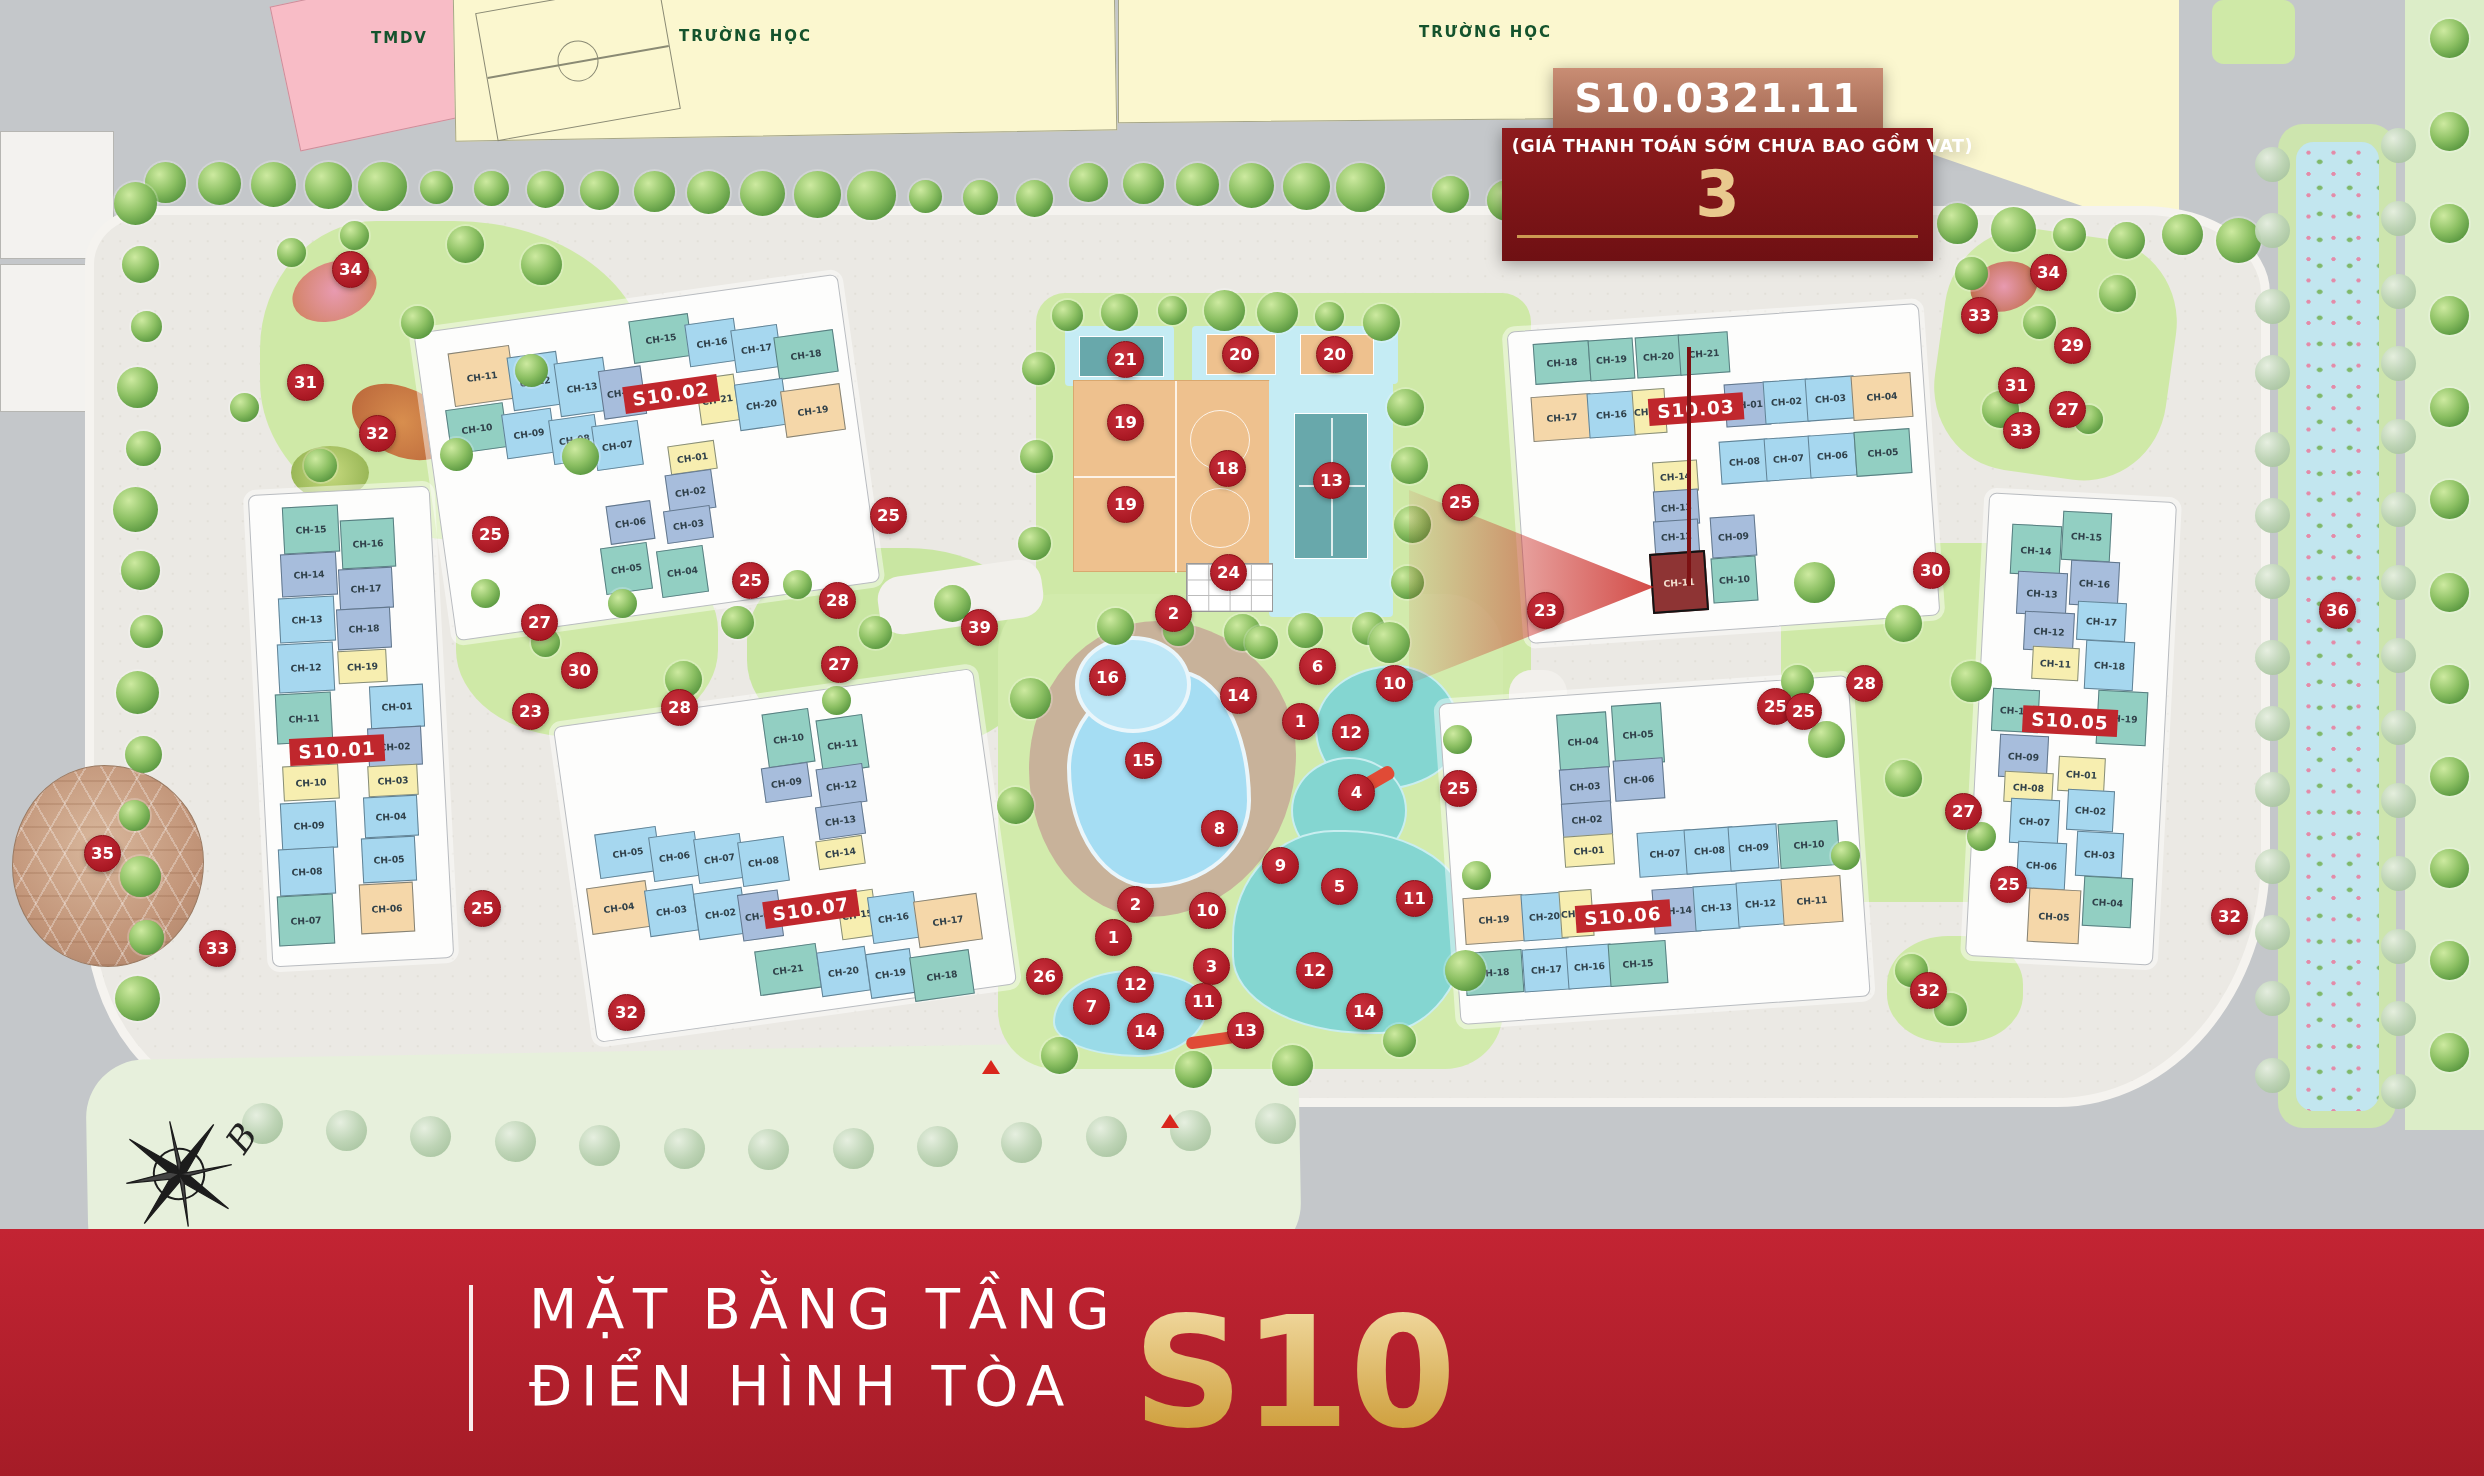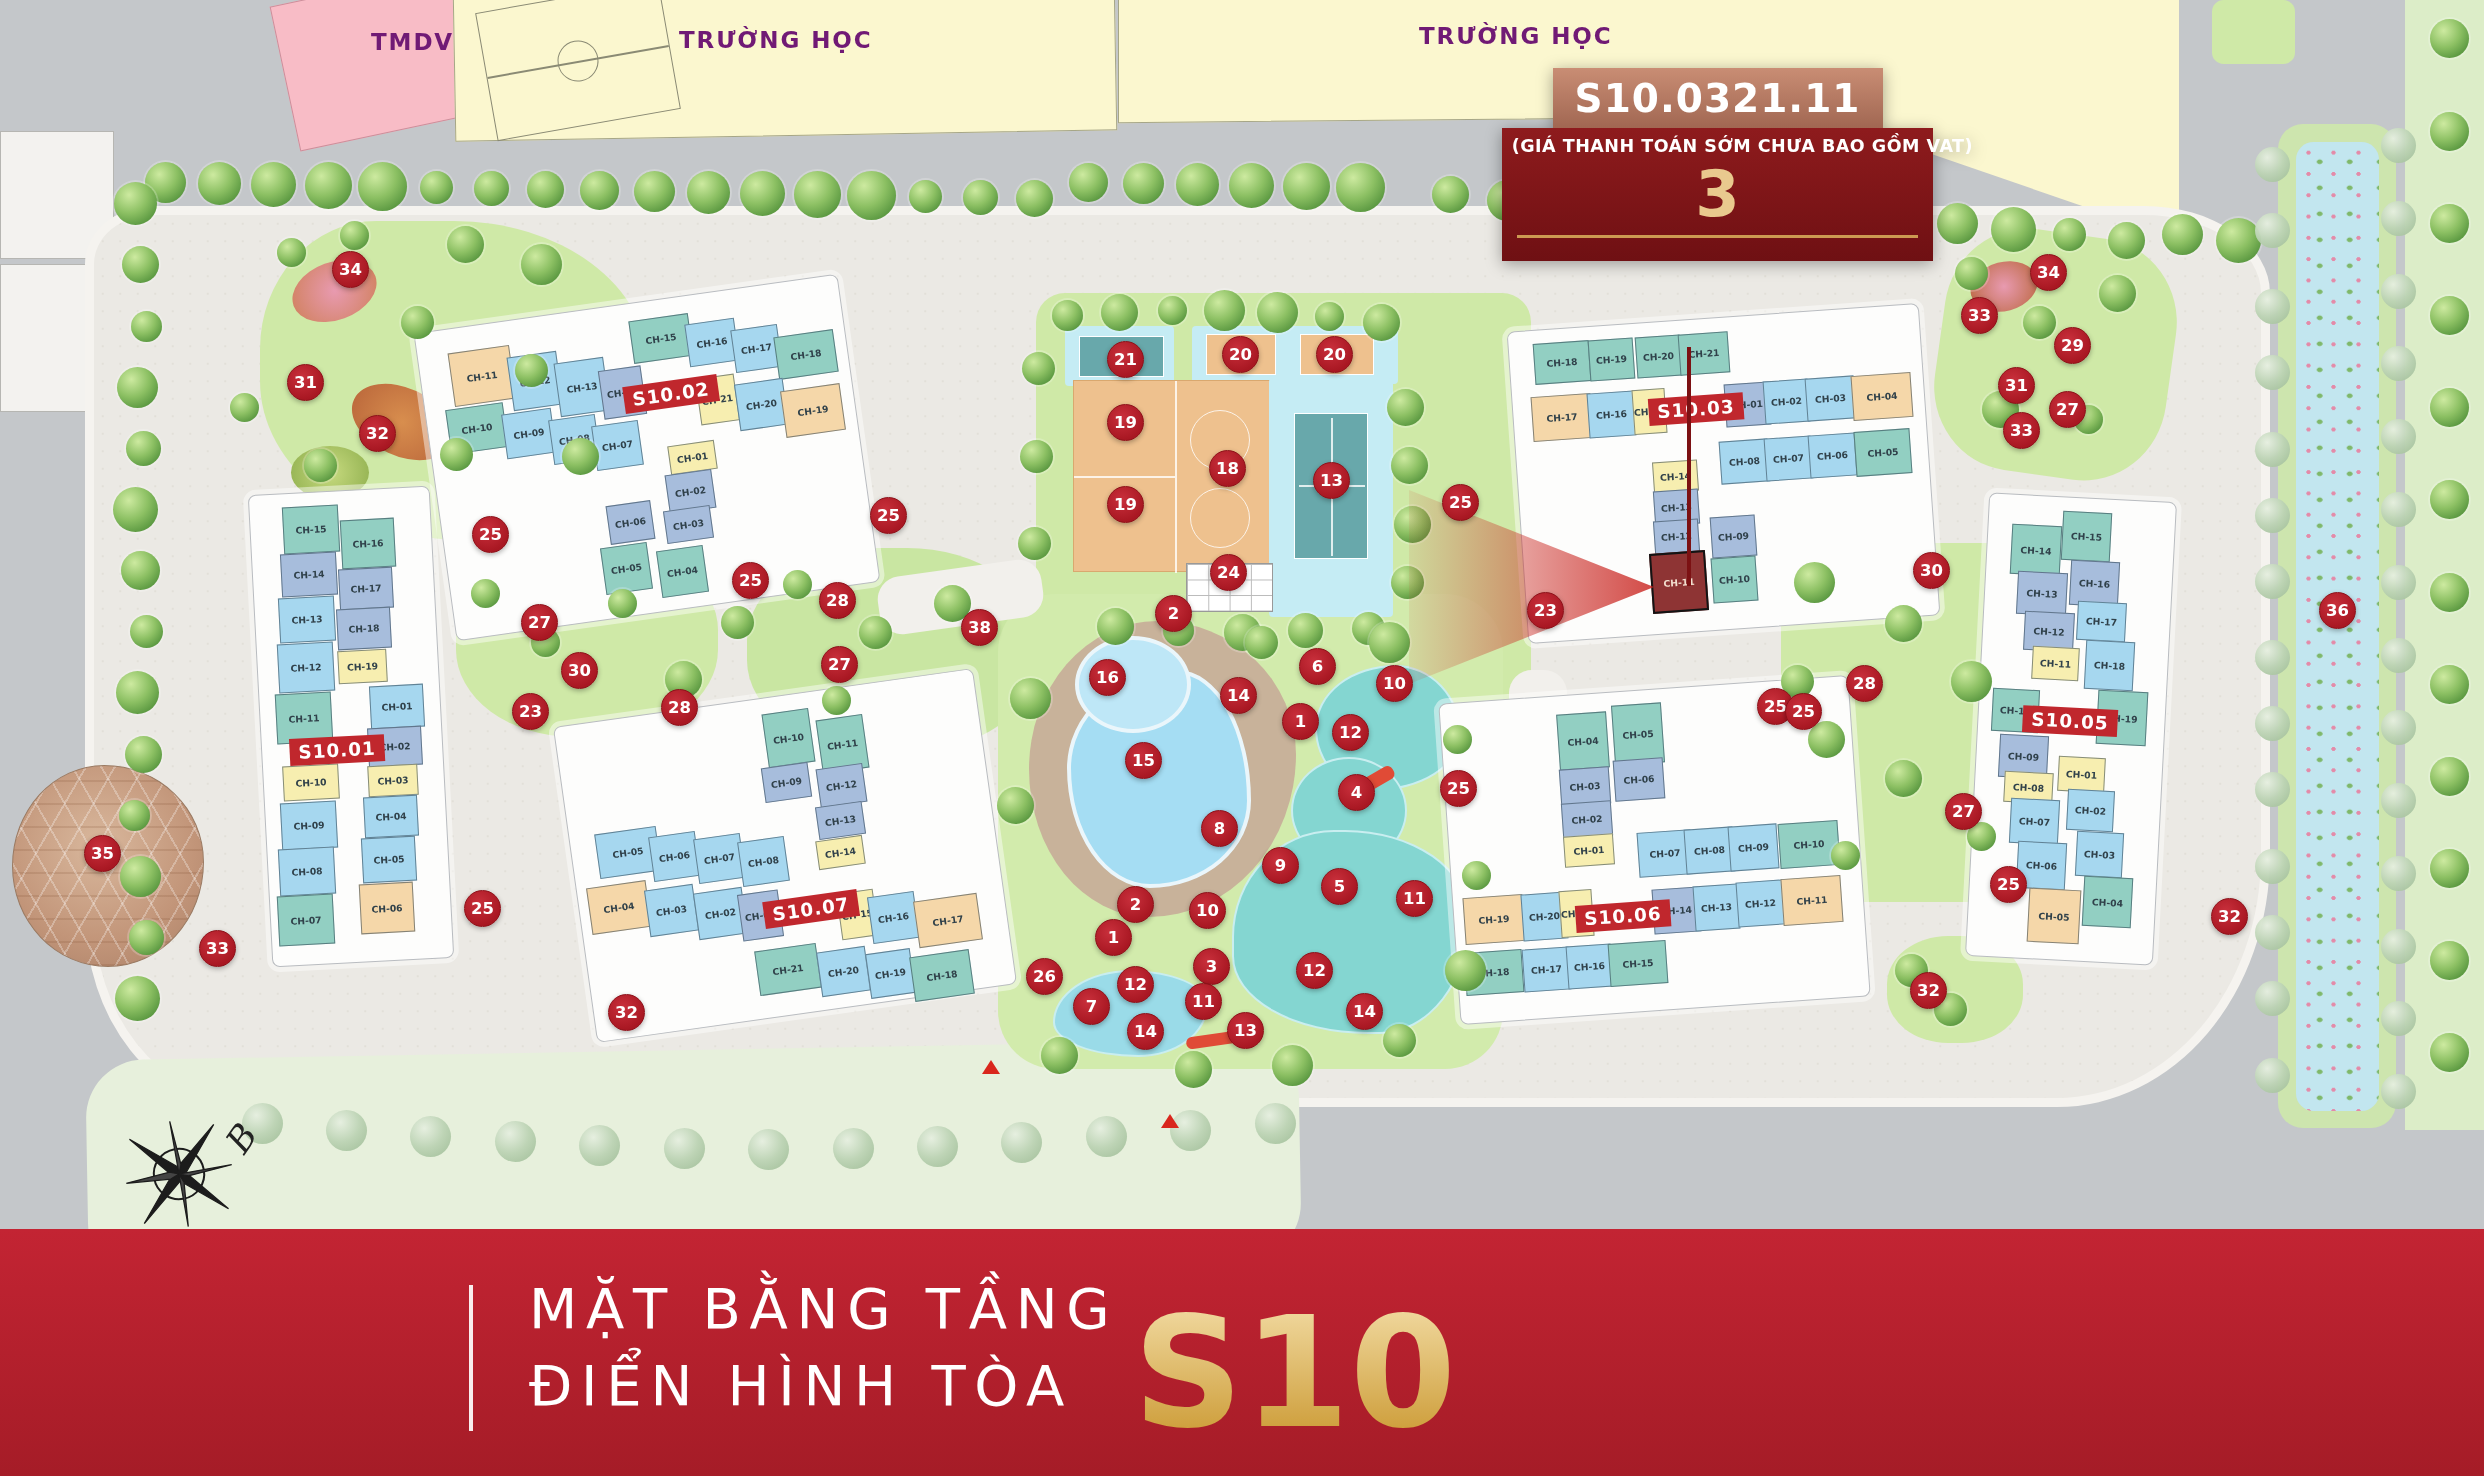--- a/index.html
+++ b/index.html
@@ -6,21 +6,21 @@
   .stage{position:relative;width:2484px;height:1477px;overflow:hidden;background:#c4c7ca;
     font-family:"DejaVu Sans","Liberation Sans",sans-serif;}
   .abs{position:absolute;}
   
   .site{position:absolute;left:85px;top:206px;width:2185px;height:901px;
     background:radial-gradient(#e2dfd8 1.2px,transparent 1.4px) 0 0/17.5px 17.5px,#ebe9e4;
     border:9.7px solid #f5f3ef;border-radius:68px 126px 213px 155px/58px 87px 252px 194px;box-sizing:border-box;}
   .plaza{position:absolute;left:87px;top:1050px;width:1213px;height:221px;background:#e7f0dc;border-radius:58px;transform:rotate(-1deg);}
   .block-yellow{background:#fbf7cf;border:1px solid #a6a687;}
   .block-pink{background:#f8bcc6;border:1px solid #cc8f9b;}
-  .block-label{color:#701a75;font-weight:bold;letter-spacing:1.9px;font-size:23px;white-space:nowrap;}
+  .block-label{color:#14532d;font-weight:bold;letter-spacing:1.9px;font-size:15px;white-space:nowrap;}
   .white-block{background:#f3f2ef;border:1px solid #b6b6b2;}
   .park{position:absolute;background:#cfe9a7;}
   .court-surround{position:absolute;background:#c5ecf4;border-radius:3.9px;}
   .court-orange{position:absolute;background:#eec18e;border:1.9px solid #fff;box-sizing:border-box;}
   .court-teal{position:absolute;background:#68a8ab;border:1.9px solid #fff;box-sizing:border-box;}
   .court-line{position:absolute;background:#fff;opacity:.8;}
   .pool-deck{position:absolute;background:#c8b29a;border-radius:48% 52% 55% 45%/50% 45% 55% 50%;}
   .pool{position:absolute;background:#a5ddf3;border:4.9px solid #eaf6fb;box-sizing:border-box;}
   .lagoon{position:absolute;background:#84d6d1;border:2.9px solid #c9eef0;box-sizing:border-box;}
   .bridge{position:absolute;background:#e04b36;border-radius:5.8px;}
@@ -480,21 +480,21 @@
       <div class="marker" style="left: 287px; top: 364px;">31</div>
       <div class="marker" style="left: 359px; top: 415px;">32</div>
       <div class="marker" style="left: 472px; top: 516px;">25</div>
       <div class="marker" style="left: 521px; top: 604px;">27</div>
       <div class="marker" style="left: 561px; top: 652px;">30</div>
       <div class="marker" style="left: 512px; top: 693px;">23</div>
       <div class="marker" style="left: 661px; top: 689px;">28</div>
       <div class="marker" style="left: 732px; top: 562px;">25</div>
       <div class="marker" style="left: 819px; top: 582px;">28</div>
       <div class="marker" style="left: 821px; top: 646px;">27</div>
-      <div class="marker" style="left: 961px; top: 609px;">38</div>
+      <div class="marker" style="left: 961px; top: 609px;">39</div>
       <div class="marker" style="left: 870px; top: 497px;">25</div>
       <div class="marker" style="left: 84px; top: 835px;">35</div>
       <div class="marker" style="left: 199px; top: 930px;">33</div>
       <div class="marker" style="left: 464px; top: 890px;">25</div>
       <div class="marker" style="left: 608px; top: 994px;">32</div>
       <div class="marker" style="left: 1107px; top: 341px;">21</div>
       <div class="marker" style="left: 1222px; top: 336px;">20</div>
       <div class="marker" style="left: 1316px; top: 336px;">20</div>
       <div class="marker" style="left: 1107px; top: 404px;">19</div>
       <div class="marker" style="left: 1107px; top: 486px;">19</div>

